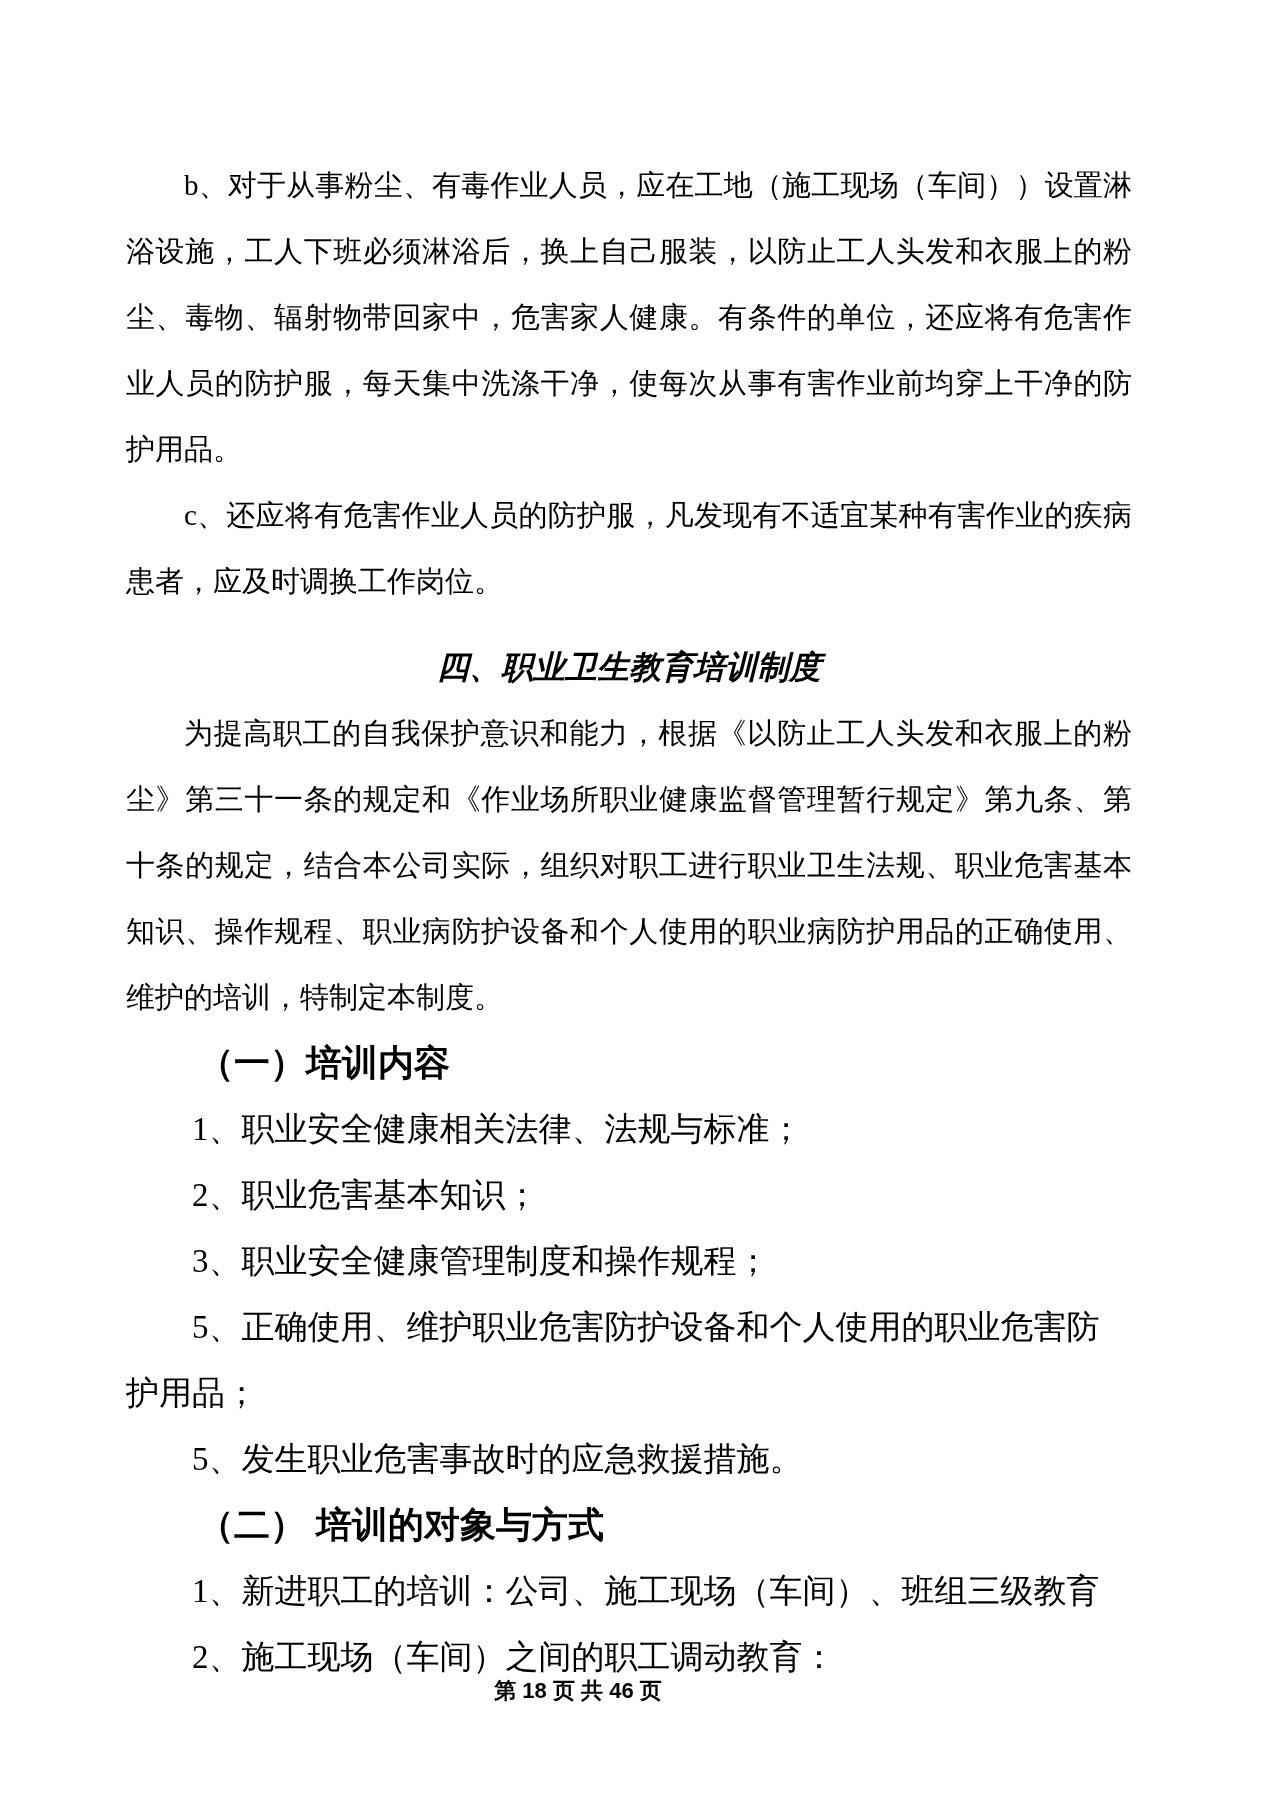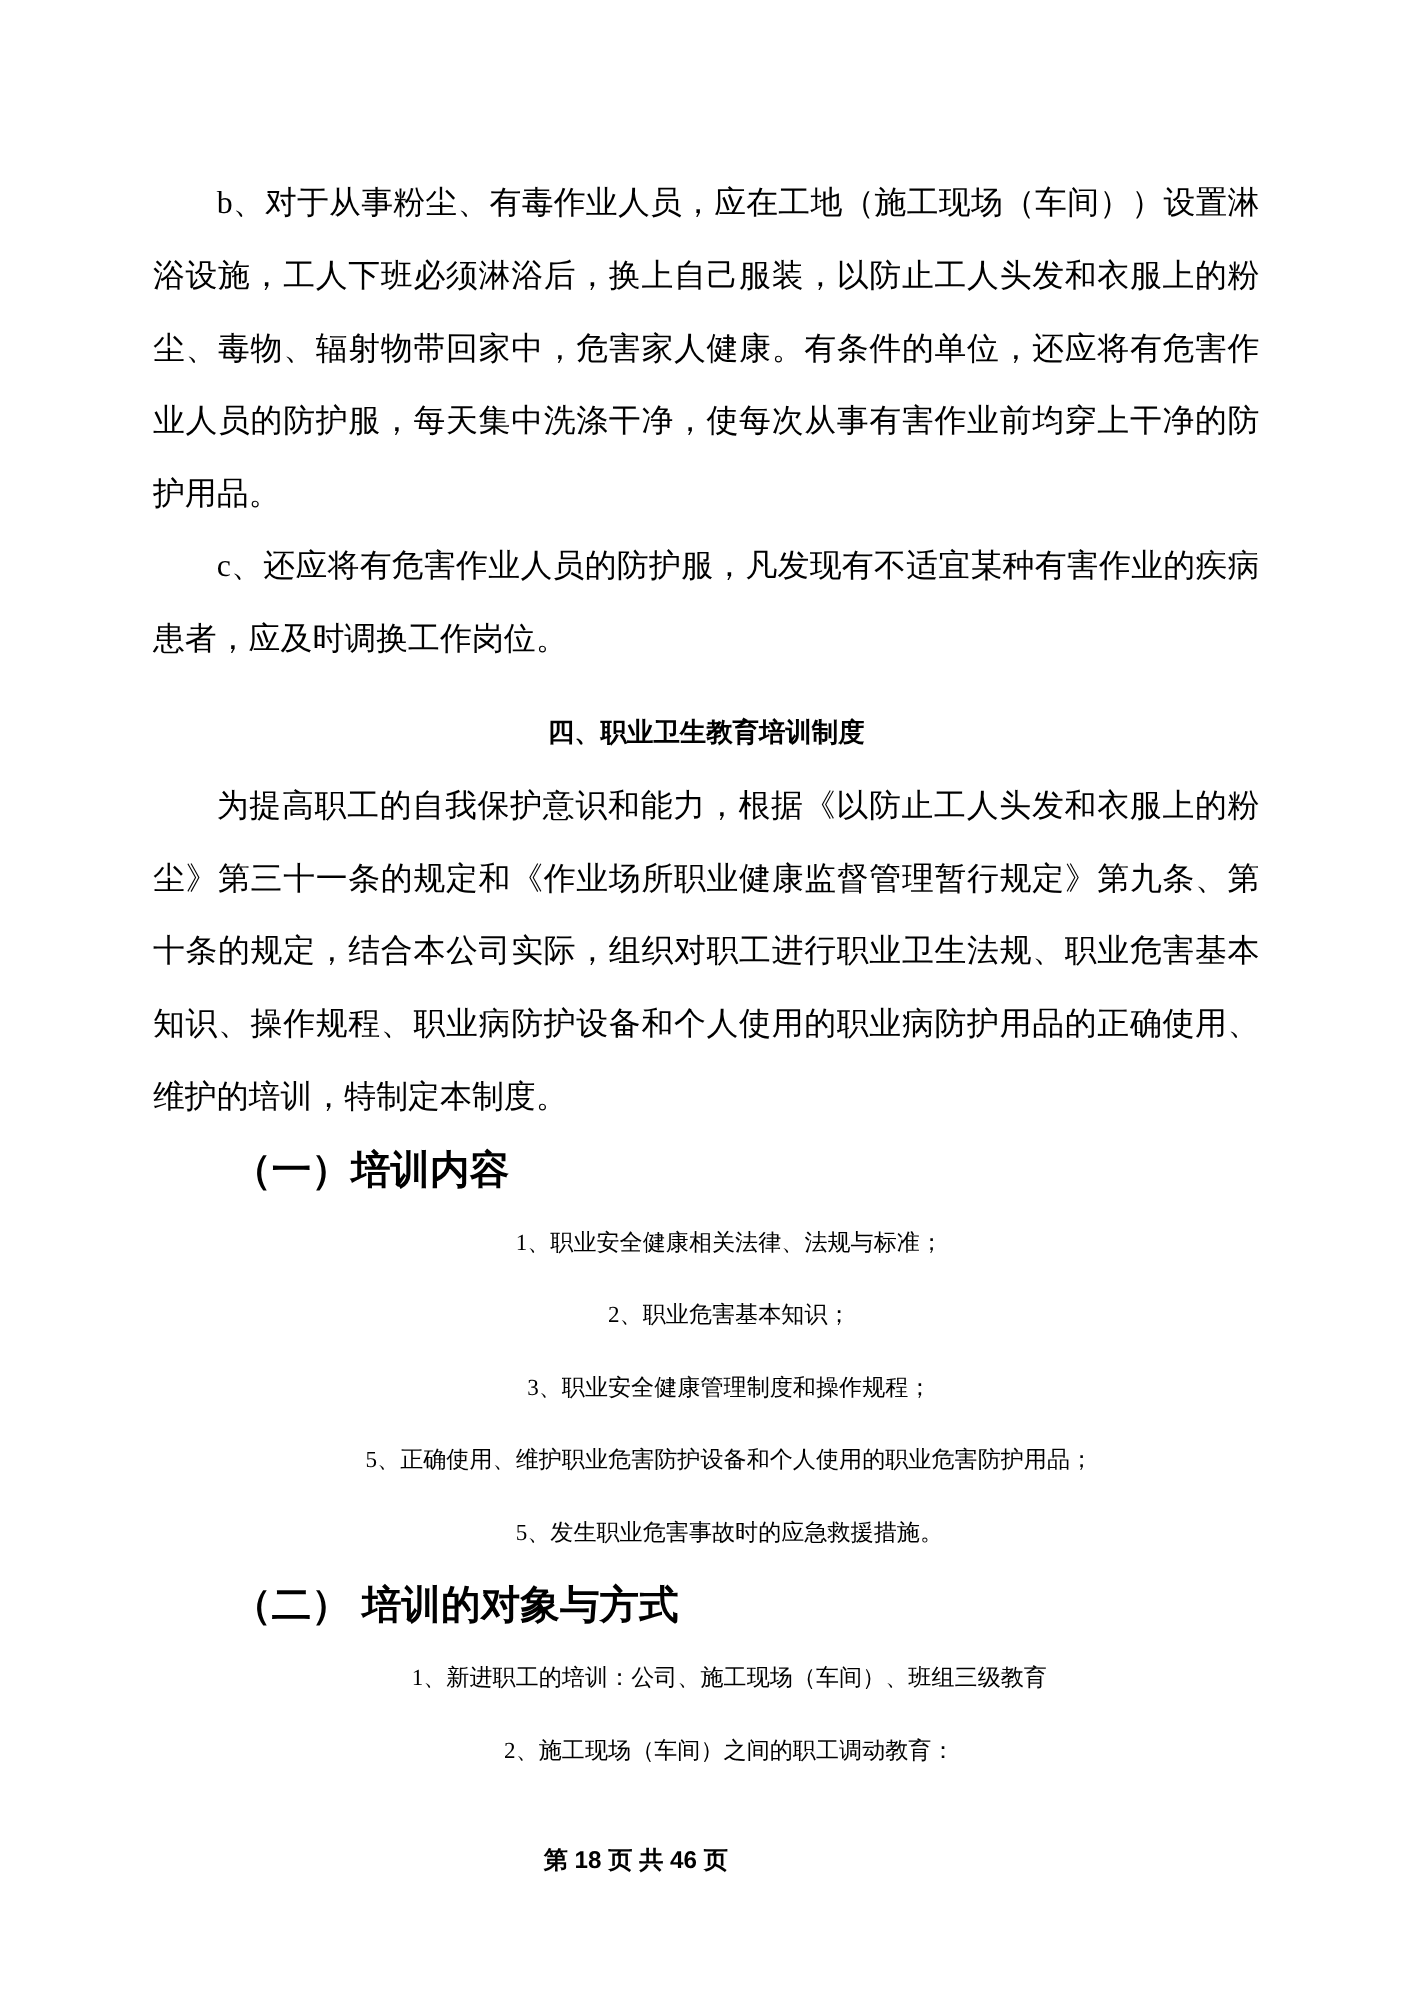--- a/index.html
+++ b/index.html
@@ -9,48 +9,49 @@
     width: 1280px;
     height: 1810px;
     margin: 0 auto;
     background: #ffffff;
     overflow: hidden;
     color: #000000;
     font-family: "Liberation Serif", serif;
   }
   .content {
     position: absolute;
-    left: 139px;
+    left: 126px;
     top: 152px;
     width: 1006px;
   }
   .block { margin: 0; }
   .paragraph {
     font-size: 29px;
     line-height: 66px;
     text-indent: 2em;
     text-align: justify;
     word-break: break-all;
     font-family: "Liberation Serif", serif;
   }
   .list-item {
-    font-size: 21px;
+    font-size: 33px;
     line-height: 66px;
     text-indent: 2em;
-    text-align: center;
+    text-align: left;
     word-break: break-all;
     font-family: "Liberation Serif", serif;
   }
   .heading {
     font-family: "Liberation Sans", sans-serif;
     font-weight: bold;
-    font-size: 24px;
+    font-size: 32px;
     line-height: 66px;
     text-align: center;
     margin-top: 20px;
+    font-style: italic;
   }
   .subheading {
     font-family: "Liberation Sans", sans-serif;
     font-weight: bold;
     font-size: 36px;
     line-height: 66px;
     text-indent: 2em;
   }
   .footer {
     position: absolute;

